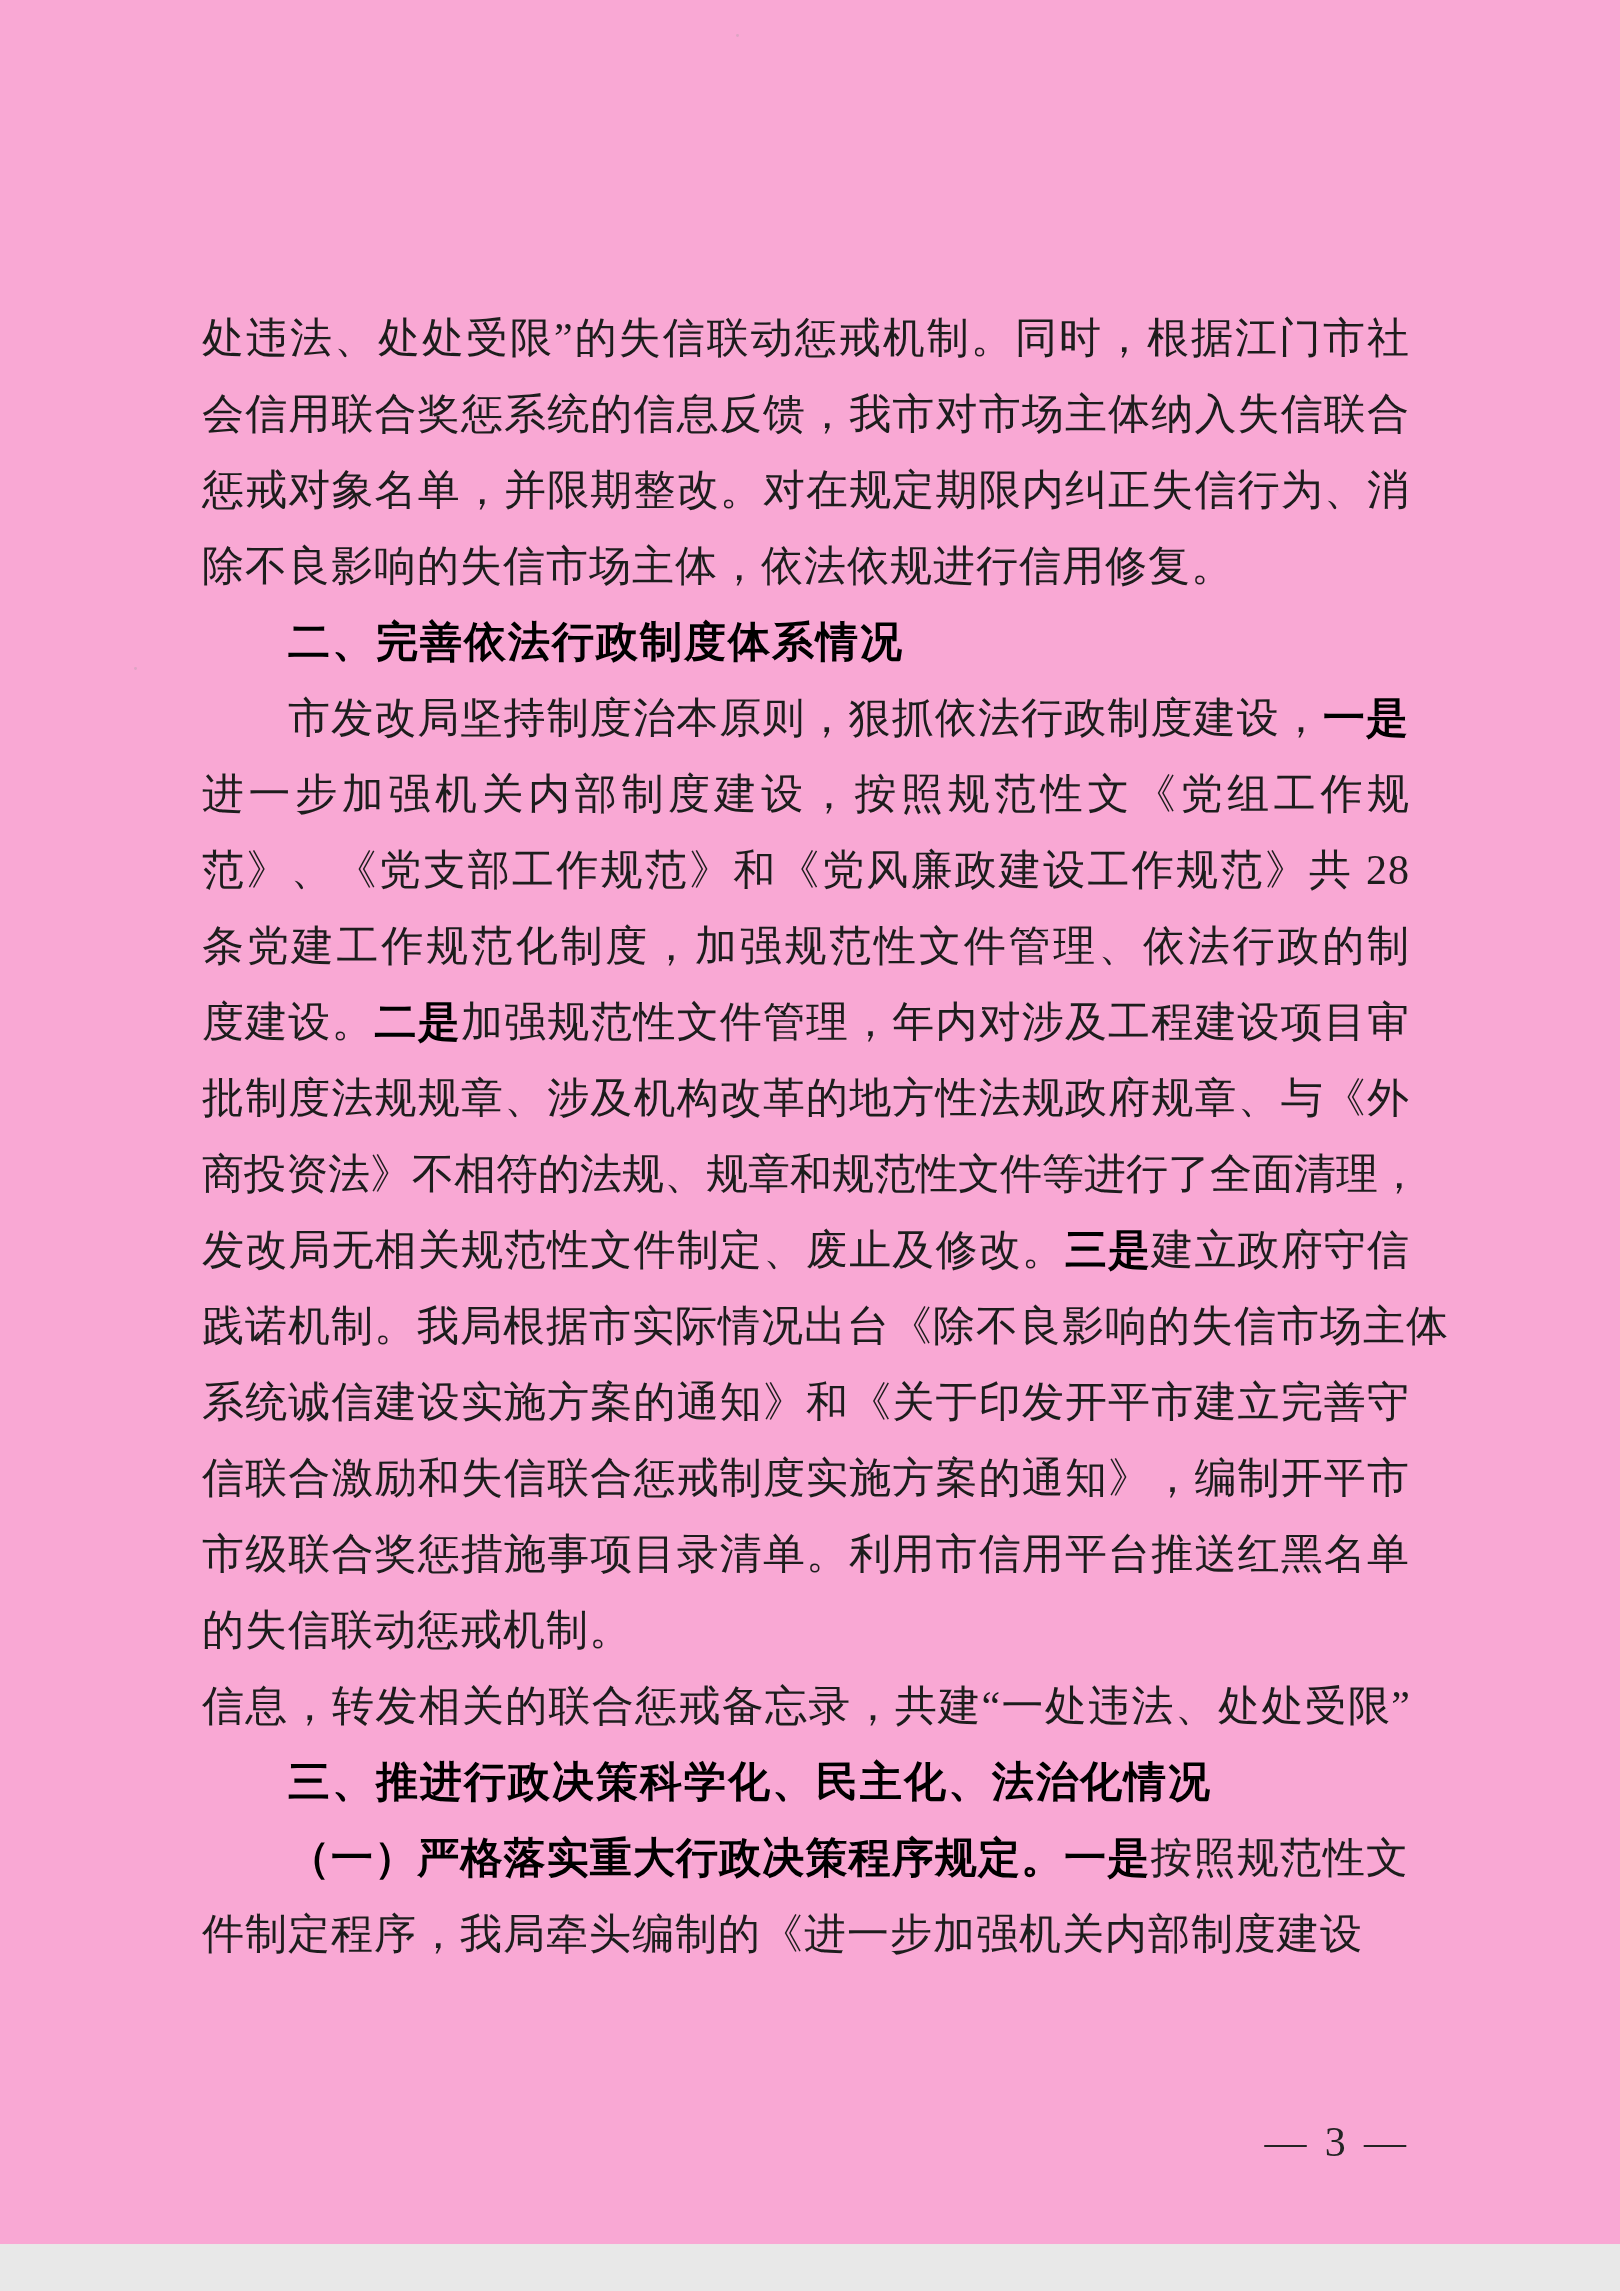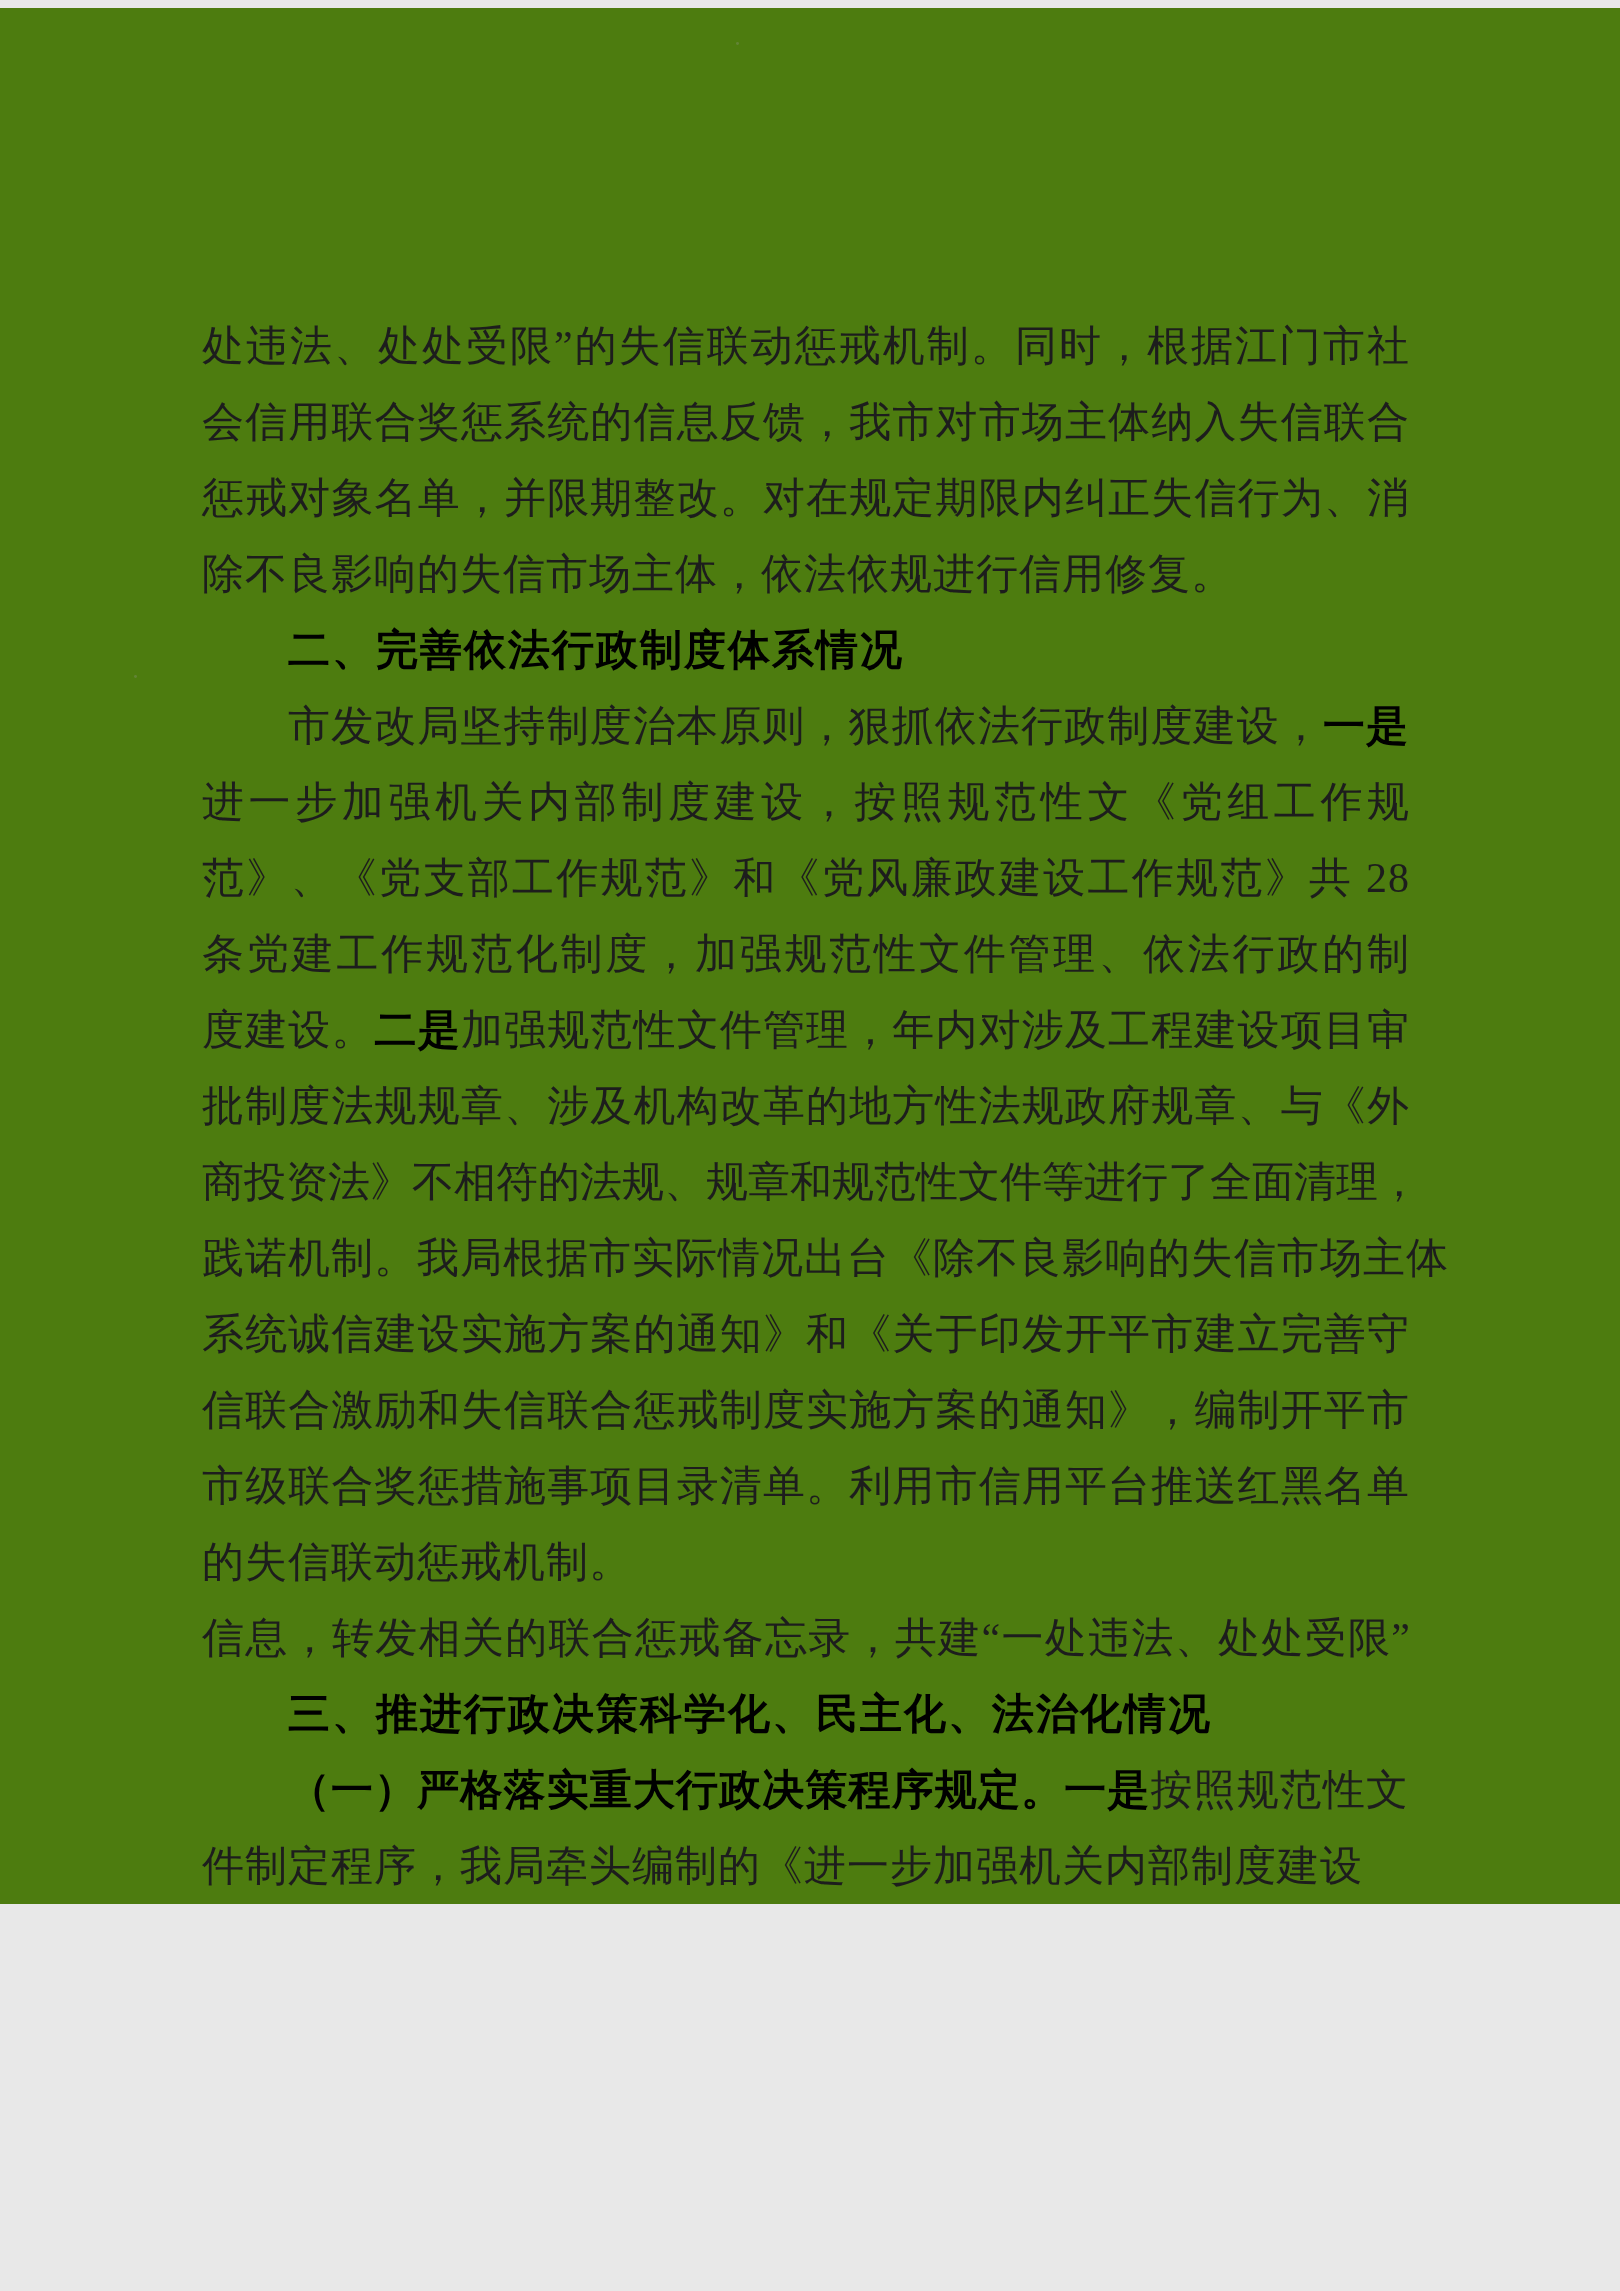--- a/index.html
+++ b/index.html
@@ -1,20 +1,20 @@
 <!DOCTYPE html>
 <html lang="zh"><head>
 <meta charset="utf-8">
 <style>
   html,body{margin:0;padding:0;background:#e8e8e8;}
   .page{
     position:relative;
-    width:1620px;height:1896px;
-    margin:8px auto;
-    background:#4d7c0f;
+    width:1620px;height:2244px;
+    margin:0 auto;
+    background:#f9a8d4;
     overflow:hidden;
     font-family:"Liberation Serif","DejaVu Serif",serif;
     color:#1d1d1d;
   }
   .textblock{
     position:absolute;
     left:202px;top:300px;
     width:1208px;
   }
   .line{
@@ -79,20 +79,21 @@
       <div class="line"><span class="seg">惩戒对象名单，并限期整改。对在规定期限内纠正失信行为、消</span></div>
       <div class="line end"><span class="seg">除不良影响的失信市场主体，依法依规进行信用修复。</span></div>
       <div class="line heading indent end"><span class="seg bold">二、完善依法行政制度体系情况</span></div>
       <div class="line indent"><span class="seg">市发改局坚持制度治本原则，狠抓依法行政制度建设，</span><span class="seg bold">一是</span></div>
       <div class="line"><span class="seg">进一步加强机关内部制度建设，按照规范性文《党组工作规</span></div>
       <div class="line"><span class="seg">范》、《党支部工作规范》和《党风廉政建设工作规范》共 28</span></div>
       <div class="line"><span class="seg">条党建工作规范化制度，加强规范性文件管理、依法行政的制</span></div>
       <div class="line"><span class="seg">度建设。</span><span class="seg bold">二是</span><span class="seg">加强规范性文件管理，年内对涉及工程建设项目审</span></div>
       <div class="line"><span class="seg">批制度法规规章、涉及机构改革的地方性法规政府规章、与《外</span></div>
       <div class="line tight"><span class="seg">商投资法》不相符的法规、规章和规范性文件等进行了全面清理，</span></div>
+      <div class="line"><span class="seg">发改局无相关规范性文件制定、废止及修改。</span><span class="seg bold">三是</span><span class="seg">建立政府守信</span></div>
       <div class="line"><span class="seg">践诺机制。我局根据市实际情况出台《除不良影响的失信市场主体</span></div>
       <div class="line"><span class="seg">系统诚信建设实施方案的通知》和《关于印发开平市建立完善守</span></div>
       <div class="line"><span class="seg">信联合激励和失信联合惩戒制度实施方案的通知》，编制开平市</span></div>
       <div class="line"><span class="seg">市级联合奖惩措施事项目录清单。利用市信用平台推送红黑名单</span></div>
       <div class="line end"><span class="seg">的失信联动惩戒机制。</span></div>
       <div class="line tight"><span class="seg">信息，转发相关的联合惩戒备忘录，共建“一处违法、处处受限”</span></div>
       <div class="line heading indent end"><span class="seg bold">三、推进行政决策科学化、民主化、法治化情况</span></div>
       <div class="line indent"><span class="seg bold">（一）严格落实重大行政决策程序规定。</span><span class="seg bold">一是</span><span class="seg">按照规范性文</span></div>
       <div class="line end"><span class="seg">件制定程序，我局牵头编制的《进一步加强机关内部制度建设</span></div>
     </main>

